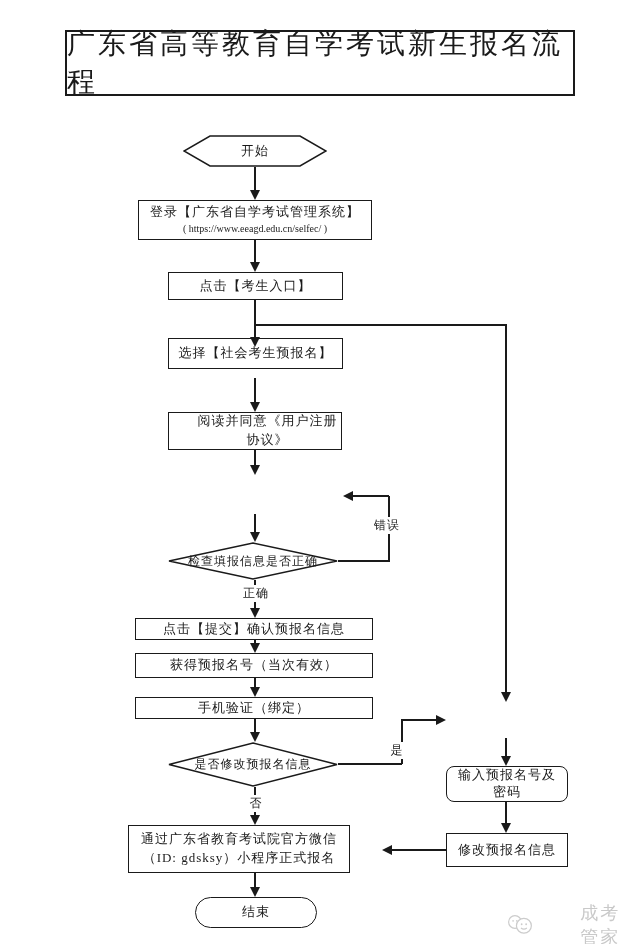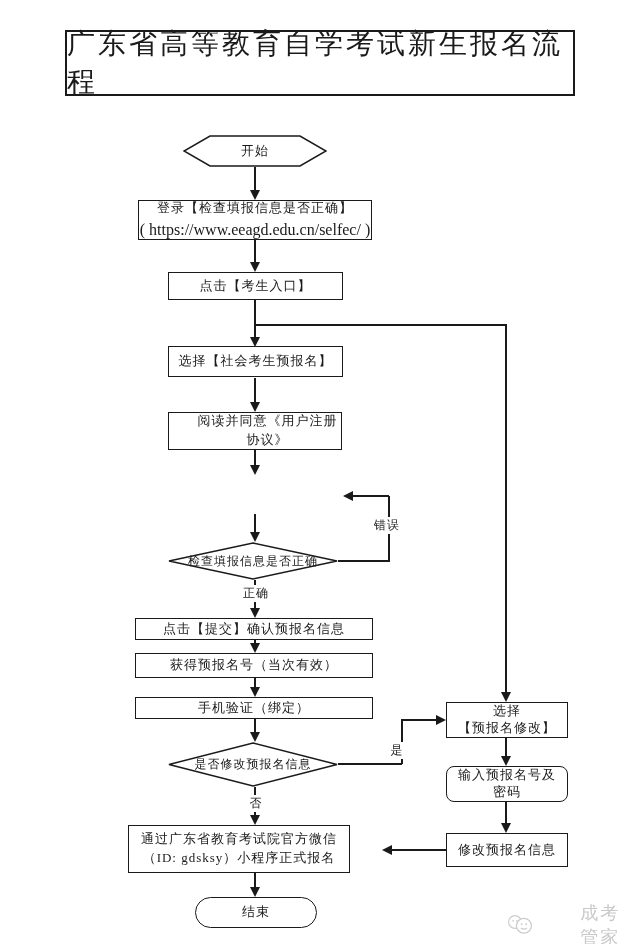--- a/index.html
+++ b/index.html
@@ -28,21 +28,21 @@
   .lbl{
     position:absolute;z-index:4;background:#ffffff;font-size:12px;letter-spacing:1px;
     padding:0 2px;transform:translateX(-50%);
   }
   #title-box{
     position:absolute;left:65px;top:30px;width:510px;height:66px;border:2px solid #1a1a1a;
     box-sizing:border-box;display:flex;align-items:center;justify-content:center;
     font-size:28px;letter-spacing:3px;z-index:2;
   }
   #end-box{border-radius:16px;}
-  .small-url{font-size:16px;letter-spacing:0;}
+  .small-url{font-size:10px;letter-spacing:0;}
   #watermark{
     position:absolute;left:506px;top:901px;display:flex;align-items:center;gap:4px;
     color:#c9c9c9;z-index:2;
   }
   #watermark .wm-text{font-size:18px;letter-spacing:2px;margin-left:42px;}
 </style>
 </head>
 <body>
 
 <div id="canvas">
@@ -52,29 +52,29 @@
   </div>
 
   <svg class="shape" style="left:183px;top:135px;" width="144" height="32">
     <polygon points="27,1 117,1 143,16 117,31 27,31 1,16" fill="#ffffff" stroke="#1a1a1a" stroke-width="1.5"></polygon>
   </svg>
   <div class="shape-text" style="left:183px;top:135px;width:144px;height:32px;font-size:13px;">
     <span>开始</span>
   </div>
 
   <div class="box" style="left:138px;top:200px;width:234px;height:40px;">
-    <span>登录【检查填报信息是否正确】</span>
+    <span>登录【广东省自学考试管理系统】</span>
     <span class="small-url">( https://www.eeagd.edu.cn/selfec/ )</span>
   </div>
 
   <div class="box" style="left:168px;top:272px;width:175px;height:28px;">
     <span>点击【考生入口】</span>
   </div>
 
-  <div class="box" style="left:168px;top:346px;width:175px;height:31px;">
+  <div class="box" style="left:168px;top:338px;width:175px;height:31px;">
     <span>选择【社会考生预报名】</span>
   </div>
 
   <div class="box" style="left:168px;top:412px;width:174px;height:38px;padding-left:25px;">
     <span>阅读并同意《用户注册协议》</span>
   </div>
 
 
   <svg class="shape" style="left:168px;top:542px;" width="170" height="38">
     <polygon points="85,1 169,19 85,37 1,19" fill="#ffffff" stroke="#1a1a1a" stroke-width="1.5"></polygon>
@@ -104,24 +104,20 @@
 
   <div class="box" style="left:128px;top:825px;width:222px;height:48px;">
     <span>通过广东省教育考试院官方微信</span>
     <span>（ID: gdsksy）小程序正式报名</span>
   </div>
 
   <div class="box" id="end-box" style="left:195px;top:897px;width:122px;height:31px;">
     <span>结束</span>
   </div>
 
-  <div class="box" style="left:446px;top:702px;width:122px;height:36px;line-height:1.3;">
-    <span>选择</span>
-    <span>【预报名修改】</span>
-  </div>
 
   <div class="box" style="left:446px;top:766px;width:122px;height:36px;line-height:1.3;border-radius:8px;">
     <span>输入预报名号及</span>
     <span>密码</span>
   </div>
 
   <div class="box" style="left:446px;top:833px;width:122px;height:34px;">
     <span>修改预报名信息</span>
   </div>
 

